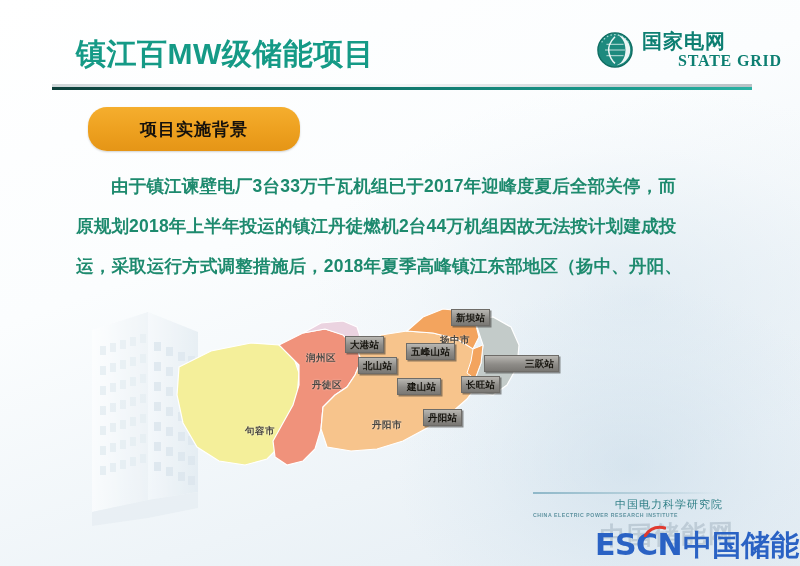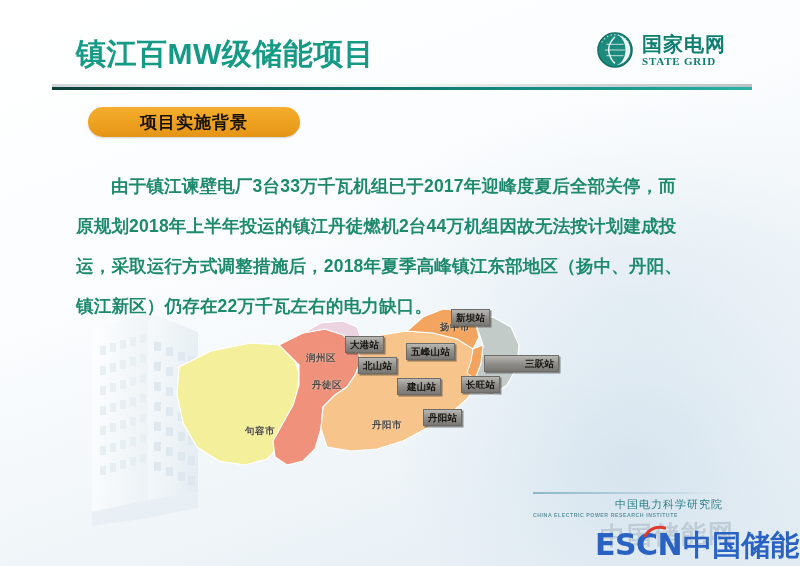--- a/index.html
+++ b/index.html
@@ -93,34 +93,35 @@
   .logo-mark { width: 38px; height: 38px; flex: 0 0 auto; }
   .logo-text { line-height: 1; }
   .logo-cn {
     font-size: 20px;
     font-weight: bold;
     color: #0d7f72;
     letter-spacing: 1px;
     white-space: nowrap;
   }
   .logo-en {
-    font-size: 11px;
+    font-size: 16px;
     font-weight: bold;
     color: #0d7f72;
     letter-spacing: 0.8px;
     margin-top: 2px;
     font-family: "Liberation Serif", serif;
     white-space: nowrap;
+    margin-left: 36px;
   }
 
   
   .section-pill {
     position: absolute;
     left: 88px; top: 107px;
-    width: 212px; height: 30px;
+    width: 212px; height: 44px;
     border-radius: 19px;
     background: linear-gradient(180deg, #f5ae2e 0%, #eda01f 55%, #e59516 100%);
     box-shadow: 0 1px 2px rgba(0,0,0,0.18);
     display: flex;
     align-items: center;
     justify-content: center;
   }
   .section-pill span {
     font-size: 17px;
     font-weight: bold;
@@ -374,21 +375,20 @@
   </div>
 
   <div class="section-pill">
     <span>项目实施背景</span>
   </div>
 
   <div class="body-text">
     <p class="indent">由于镇江谏壁电厂3台33万千瓦机组已于2017年迎峰度夏后全部关停，而</p>
     <p>原规划2018年上半年投运的镇江丹徒燃机2台44万机组因故无法按计划建成投</p>
     <p>运，采取运行方式调整措施后，2018年夏季高峰镇江东部地区（扬中、丹阳、</p>
-    <p>镇江新区）仍存在22万千瓦左右的电力缺口。</p>
   </div>
 
   <div class="map-wrap">
     <svg class="map-svg" viewBox="0 0 350 215">
 
       <path d="M4,72 L36,56 L76,48 L104,50 L118,60 L124,78 L122,104 L116,128 L106,150 L92,164 L70,170 L44,166 L22,152 L8,128 L2,100 Z" fill="#f4ef9a" stroke="#ffffff" stroke-width="1.2"></path>
 
       <path d="M104,50 L128,38 L150,34 L170,40 L182,52 L186,66 L180,80 L172,92 L160,100 L148,112 L146,134 L140,154 L128,166 L112,170 L100,162 L98,146 L108,128 L118,110 L124,90 L124,70 Z" fill="#f0927b" stroke="#ffffff" stroke-width="1.2"></path>
 
       <path d="M128,38 L146,28 L168,26 L182,32 L186,44 L180,52 L168,40 L150,34 Z" fill="#ebd3e0" stroke="#ffffff" stroke-width="1.2"></path>
@@ -399,21 +399,21 @@
 
       <path d="M300,26 L318,22 L336,32 L344,50 L342,72 L332,90 L318,100 L304,98 L300,84 L306,68 L308,50 Z" fill="#c3cbc9" stroke="#ffffff" stroke-width="1.2"></path>
 
       <path d="M298,54 L308,50 L306,68 L300,84 L292,78 L296,66 Z" fill="#f3a45e" stroke="#ffffff" stroke-width="1"></path>
     </svg>
 
     <div class="map-labels">
 
       <div class="rgn" id="rgn0" style="left: 131px; top: 57px;">润州区</div>
       <div class="rgn" id="rgn1" style="left: 137px; top: 84px;">丹徒区</div>
-      <div class="rgn" id="rgn2" style="left: 265px; top: 26px;">扬中市</div>
+      <div class="rgn" id="rgn2" style="left: 265px; top: 39px;">扬中市</div>
       <div class="rgn" id="rgn3" style="left: 197px; top: 124px;">丹阳市</div>
       <div class="rgn" id="rgn4" style="left: 70px; top: 130px;">句容市</div>
 
       <div class="stn" id="stn0" style="left: 276px; top: 8px; margin-top: 6px;">新坝站</div>
       <div class="stn" id="stn1" style="left: 170px; top: 41px;">大港站</div>
       <div class="stn" id="stn2" style="left: 231px; top: 48px;">五峰山站</div>
       <div class="stn" id="stn3" style="left: 309px; top: 60px; padding-left: 40px;">三跃站</div>
       <div class="stn" id="stn4" style="left: 183px; top: 62px;">北山站</div>
       <div class="stn" id="stn5" style="left: 222px; top: 83px; padding-left: 9px;">建山站</div>
       <div class="stn" id="stn6" style="left: 286px; top: 81px;">长旺站</div>

